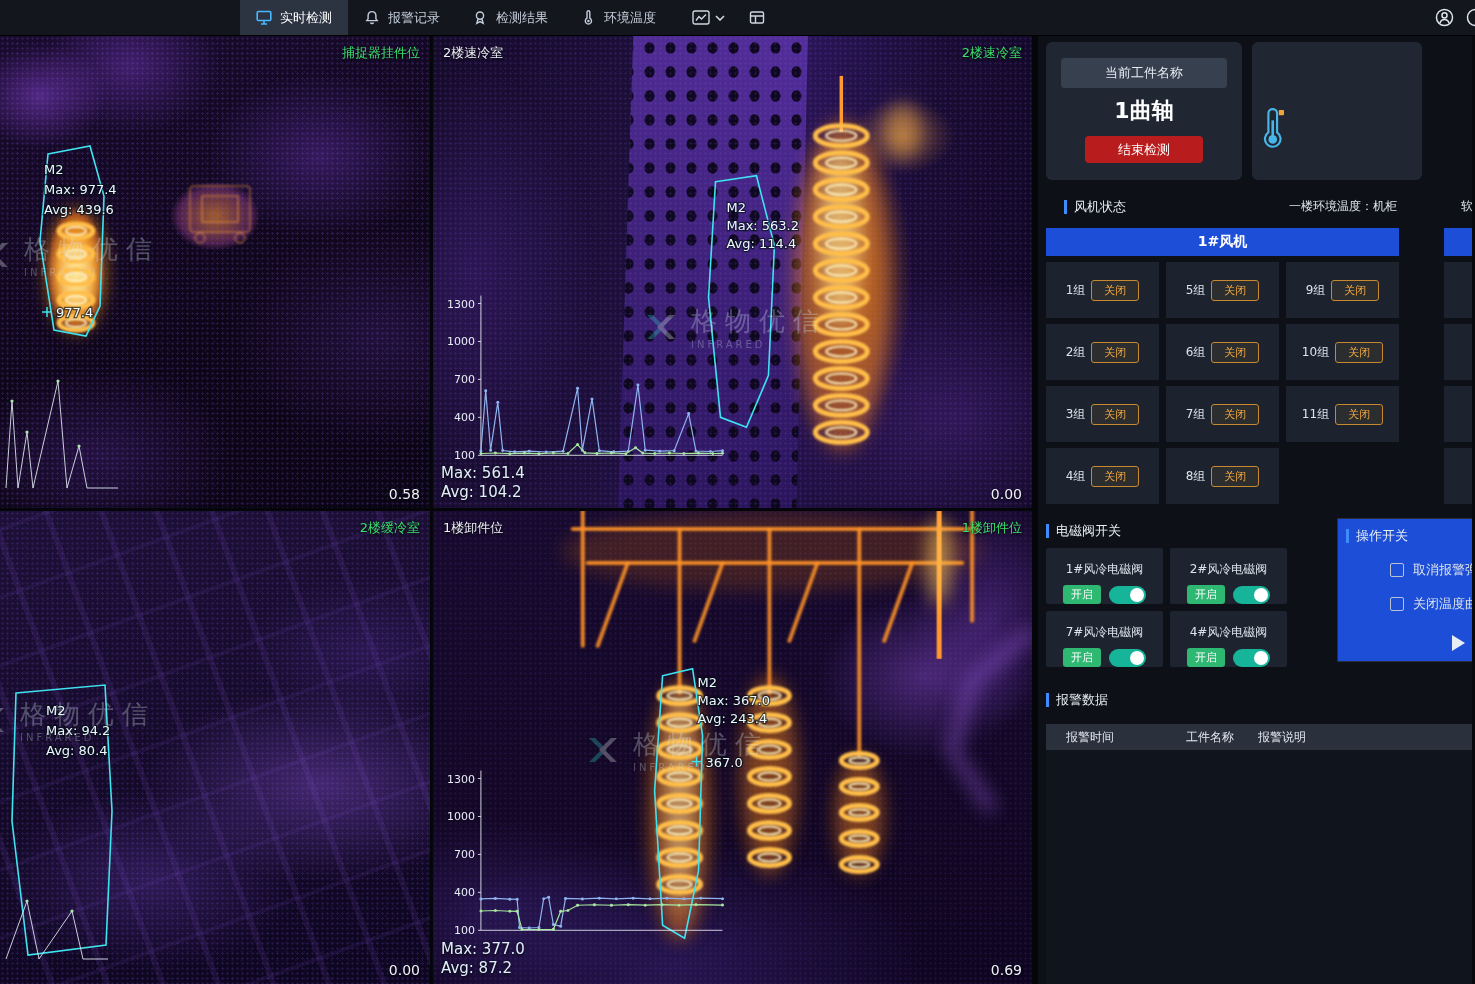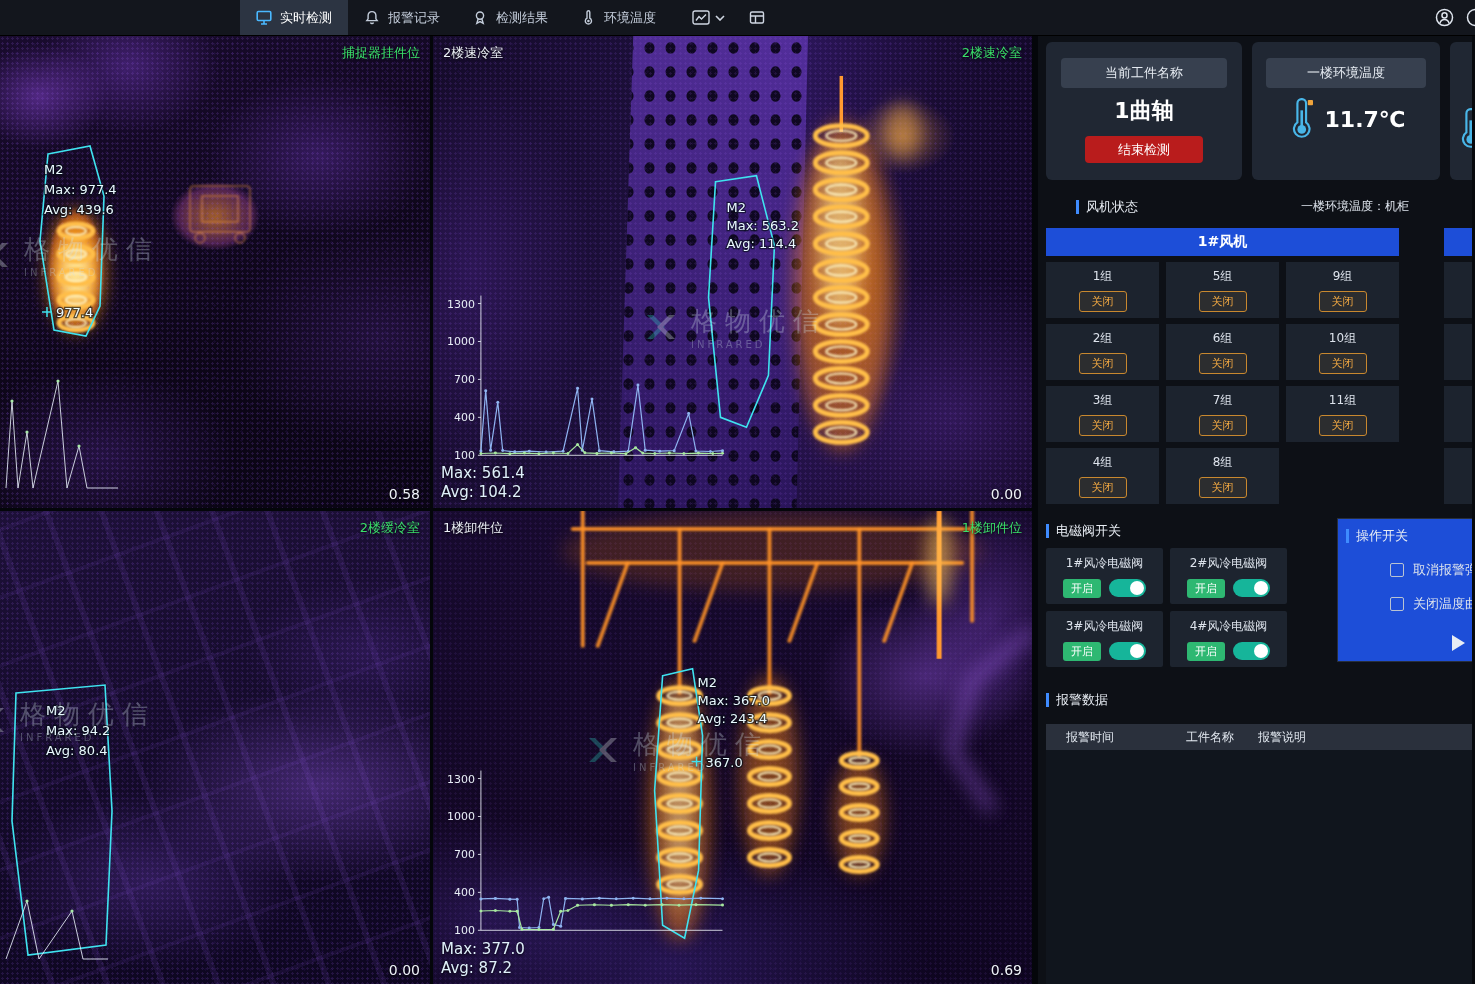--- a/index.html
+++ b/index.html
@@ -96,43 +96,43 @@
              font-size:13px;color:#e6ebf2;display:flex;align-items:center;justify-content:center;}
   .card-value{margin-top:8px;text-align:center;font-size:22px;font-weight:bold;color:#fff;}
   .stop-btn{margin:10px auto 0;width:118px;height:27px;background:#b91c1c;border-radius:4px;border:none;
             color:#fff;font-size:13px;display:flex;align-items:center;justify-content:center;cursor:pointer;}
   .env-row{display:flex;align-items:center;justify-content:center;gap:12px;margin-top:10px;}
   .env-val{font-size:22px;font-weight:bold;color:#fff;}
   .card3 .env-icon{position:absolute;left:6px;top:66px;}
 
   .sec-head{position:absolute;display:flex;align-items:center;font-size:13px;color:#e8edf4;}
   .sec-bar{width:3px;height:14px;background:#3f8cff;margin-right:7px;flex:none;}
-  .fan-head{top:162px;left:20px;right:0;height:18px;padding-left:18px;}
+  .fan-head{top:162px;left:8px;right:0;height:18px;padding-left:18px;}
   .takeover{position:absolute;left:243px;top:0;font-size:12px;color:#dfe5ee;white-space:nowrap;}
   .takeover2{position:absolute;left:415px;top:0;font-size:12px;color:#dfe5ee;white-space:nowrap;}
 
   .fan-headers{position:absolute;top:192px;left:8px;display:flex;}
   .fh{height:28px;background:#1d4ed8;color:#fff;font-size:14px;font-weight:bold;
       display:flex;align-items:center;justify-content:center;flex:none;}
   .fh1{width:353px;} .fh2{width:113px;margin-left:45px;}
 
   .fan-grid{position:absolute;top:226px;left:8px;width:353px;display:grid;
             grid-template-columns:repeat(3,113px);gap:6px 7px;grid-auto-rows:56px;}
   .fan2-col{position:absolute;top:226px;left:406px;width:113px;display:grid;
             grid-template-columns:113px;gap:6px;grid-auto-rows:56px;}
-  .fan-cell{background:#1c232e;display:flex;flex-direction:column;align-items:center;justify-content:center;gap:6px;}
+  .fan-cell{background:#1c232e;display:flex;flex-direction:row;align-items:center;justify-content:center;gap:6px;}
   .fan-cell.empty{background:transparent;}
   .fan-label{font-size:12px;color:#dde3ec;}
   .badge-off{font-size:11px;color:#f4aa42;border:1px solid #c8882f;background:rgba(244,170,66,.08);
              padding:2px 12px;border-radius:3px;cursor:pointer;}
 
   .valve-head{top:486px;left:8px;}
   .valve-grid{position:absolute;top:512px;left:8px;width:241px;display:grid;
               grid-template-columns:117px 117px;gap:7px;grid-auto-rows:56px;}
-  .valve-item{background:#1d242f;border-radius:2px;display:flex;flex-direction:column;align-items:center;justify-content:center;gap:7px;}
+  .valve-item{background:#1d242f;border-radius:2px;display:flex;flex-direction:column;align-items:center;justify-content:flex-end;gap:7px;}
   .valve-label{font-size:12px;color:#dde3ec;}
   .valve-row{display:flex;align-items:center;gap:8px;}
   .badge-on{font-size:11px;color:#fff;background:#2eb872;padding:2px 8px;border-radius:3px;}
   .toggle{position:relative;width:37px;height:18px;border-radius:9px;background:#16b59a;cursor:pointer;display:inline-block;}
   .toggle .knob{position:absolute;right:2px;top:2px;width:14px;height:14px;border-radius:50%;background:#fff;}
 
   .controls{position:absolute;top:482px;left:255px;width:182px;height:144px;background:#1d4ed8;border:1px solid #272f3c;margin-left:44px;}
   .controls .sec-head{position:static;margin:8px 0 0 8px;}
   .cb-row{display:flex;align-items:center;gap:9px;margin:16px 0 0 52px;cursor:pointer;}
   .cb{width:14px;height:14px;border:1.5px solid #b9c3d2;border-radius:2px;flex:none;}
@@ -622,34 +622,20 @@
     </div>
 
     <aside class="panel">
 
       <div class="cards">
         <div class="card card1">
           <div class="card-pill">当前工件名称</div>
           <div class="card-value">1曲轴</div>
           <button class="stop-btn">结束检测</button>
         </div>
-        <div class="card card2">
-          <div class="card-pill">一楼环境温度</div>
-          <div class="env-row">
-            <span class="env-icon">
-              <svg viewBox="0 0 30 48" width="26" height="42">
-                  <path d="M12 6a5 5 0 0 1 10 0v22a9 9 0 1 1-10 0z" fill="none" stroke="#49b6e8" stroke-width="2.5"></path>
-                  <circle cx="17" cy="36" r="5" fill="#49b6e8"></circle>
-                  <path d="M17 32V14" stroke="#49b6e8" stroke-width="3"></path>
-                  <rect x="24" y="2" width="6" height="6" rx="1" fill="#f0a43c"></rect>
-                </svg>
-            </span>
-            <span class="env-val">11.7℃</span>
-          </div>
-        </div>
         <div class="card card3">
           <span class="env-icon">
             <svg viewBox="0 0 30 48" width="26" height="42">
                 <path d="M12 6a5 5 0 0 1 10 0v22a9 9 0 1 1-10 0z" fill="none" stroke="#49b6e8" stroke-width="2.5"></path>
                 <circle cx="17" cy="36" r="5" fill="#49b6e8"></circle>
                 <path d="M17 32V14" stroke="#49b6e8" stroke-width="3"></path>
                 <rect x="24" y="2" width="6" height="6" rx="1" fill="#f0a43c"></rect>
               </svg>
           </span>
         </div>
@@ -740,21 +726,21 @@
           <div class="valve-item">
             <div class="valve-label">2#风冷电磁阀</div>
             <div class="valve-row">
               <div class="badge-on">开启</div>
               <div class="toggle">
                 <div class="knob"></div>
               </div>
             </div>
           </div>
           <div class="valve-item">
-            <div class="valve-label">3#风冷电磁阀</div>
+            <div class="valve-label">7#风冷电磁阀</div>
             <div class="valve-row">
               <div class="badge-on">开启</div>
               <div class="toggle">
                 <div class="knob"></div>
               </div>
             </div>
           </div>
           <div class="valve-item">
             <div class="valve-label">4#风冷电磁阀</div>
             <div class="valve-row">

